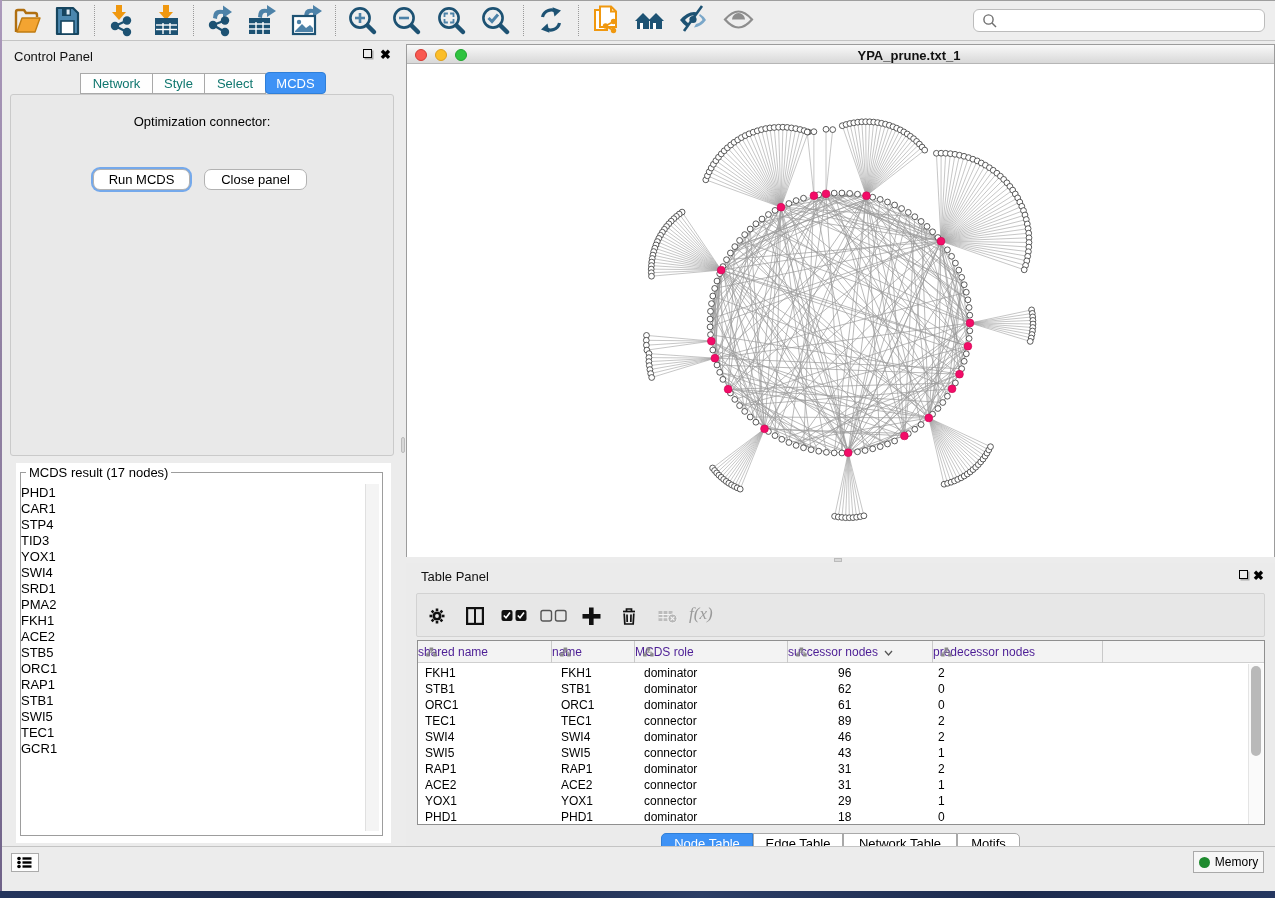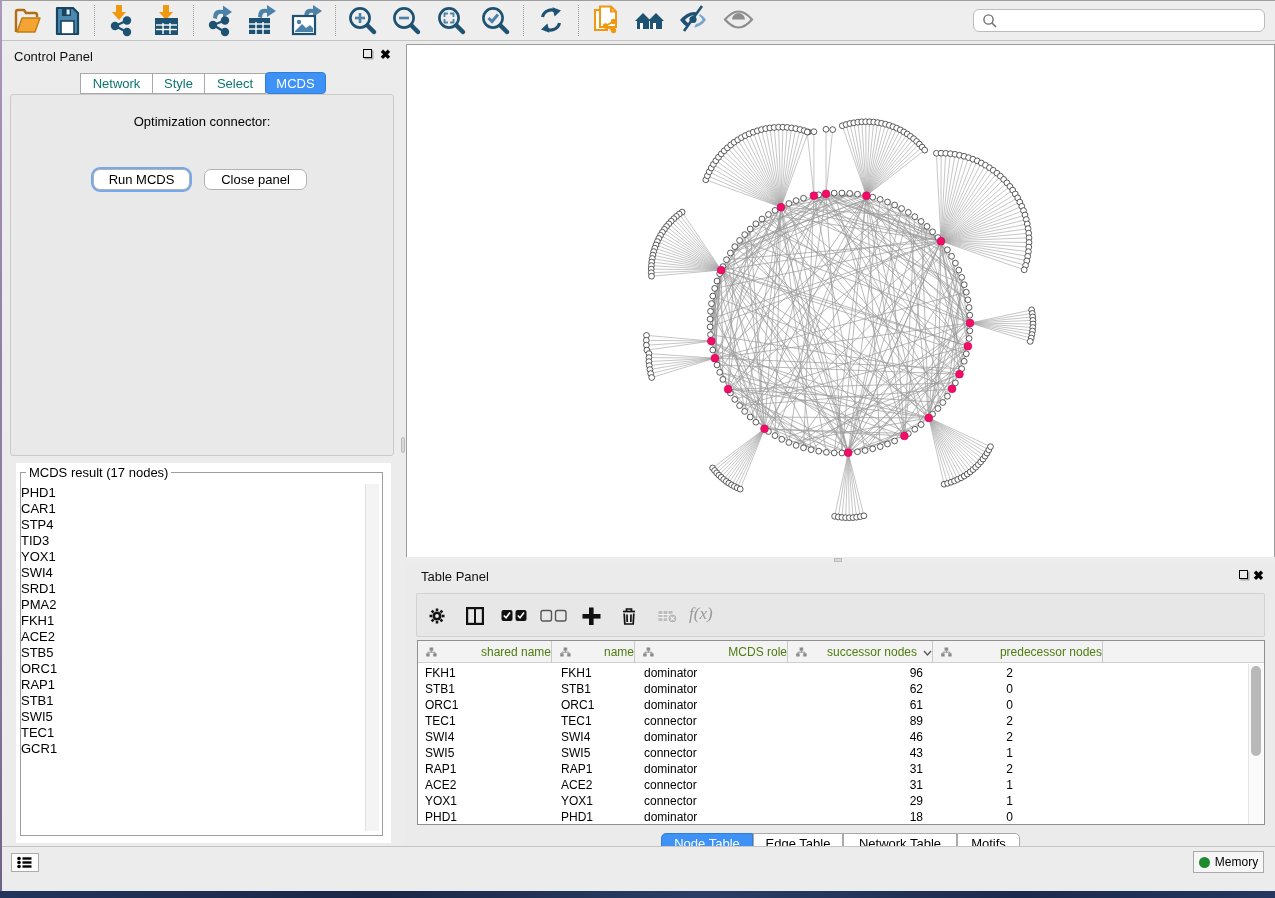--- a/index.html
+++ b/index.html
@@ -49,23 +49,23 @@
 #vsplit { left:400px; top:42px; width:6px; height:819px; background:#ececec; }
 #vhandle { left:401px; top:437px; width:4px; height:16px; background:#d8d8d8; border:1px solid #bbb; border-radius:2px; }
 #hsplit { left:406px; top:557px; width:869px; height:6px; background:#ececec; }
 #hhandle { left:834px; top:558px; width:8px; height:4px; background:#d8d8d8; border:1px solid #bbb; }
 
 
 #tpanel { left:406px; top:563px; width:869px; height:298px; background:#ebebeb; }
 #ttoolbar { position:absolute; left:10px; top:30px; width:849px; height:44px; background:#e7e7e7; border:1px solid #d2d2d2; border-radius:2px; }
 #tablebox { position:absolute; left:11px; top:77px; width:848px; height:185px; background:#fff; border:1px solid #8f8f8f; }
 #thead { position:absolute; left:0px; top:0px; width:846px; height:22px; background:#f3f3f3; border-bottom:1px solid #cfcfcf; }
-.hcell { position:absolute; top:0; height:22px; border-right:1px solid #c9c9c9; font-size:12px; color:#4d7c0f; text-align:right; line-height:22px; }
+.hcell { position:absolute; top:0; height:22px; border-right:1px solid #c9c9c9; font-size:12px; color:#4c1d95; text-align:left; line-height:22px; }
 .trow { position:absolute; font-size:12px; color:#000; height:16px; line-height:16px; }
-.num { position:absolute; text-align:right; }
+.num { position:absolute; }
 #tscroll { position:absolute; right:1px; top:23px; width:15px; height:160px; background:#fafafa; border-left:1px solid #e4e4e4; }
 #tthumb { position:absolute; left:2px; top:2px; width:10px; height:90px; background:#b9b9b9; border-radius:5px; }
 
 .btab { position:absolute; top:0; height:21px; font-size:13px; text-align:center; line-height:20px; color:#000; background:#fff; border:1px solid #a9a9a9; }
 .btab.sel { background:#3e92f5; color:#fff; border-color:#2f7fd8; }
 
 
 #statusbar { left:0; top:846px; width:1275px; height:30px; background:#ececec; border-top:1px solid #c4c4c4; }
 #listbtn { position:absolute; left:11px; top:6px; width:28px; height:19px; background:#fdfdfd; border:1px solid #ababab; }
 #membtn { position:absolute; right:11px; top:4px; width:71px; height:22px; background:#f6f6f6; border:1px solid #a9a9a9; font-size:12px; line-height:20px; text-align:center; color:#000; }
@@ -225,20 +225,26 @@
       </div>
     <div id="mlist">PHD1<br>CAR1<br>STP4<br>TID3<br>YOX1<br>SWI4<br>SRD1<br>PMA2<br>FKH1<br>ACE2<br>STB5<br>ORC1<br>RAP1<br>STB1<br>SWI5<br>TEC1<br>GCR1</div>
     <div id="mscroll"></div>
   </div>
 </div>
 
 <div class="abs" id="vsplit"></div>
 <div class="abs" id="vhandle"></div>
 
 <div class="abs" id="netwin">
+  <div id="nettitle">
+    <div class="light" style="left:8px;background:#f95951;border:0.5px solid #d43a32"></div>
+    <div class="light" style="left:28px;background:#fbbe29;border:0.5px solid #dd9f1b"></div>
+    <div class="light" style="left:48px;background:#2fc340;border:0.5px solid #1fa52f"></div>
+    <div class="t">YPA_prune.txt_1</div>
+  </div>
   <div id="netcanvas"><svg width="869" height="493" viewBox="0 0 869 493">
 <g stroke="#8a8a8a" stroke-width="0.7" opacity="0.85">
 <line x1="562.8" y1="250.2" x2="406.9" y2="130.7"></line>
 <line x1="562.1" y1="242.5" x2="534.0" y2="176.2"></line>
 <line x1="560.9" y1="234.8" x2="419.0" y2="128.8"></line>
 <line x1="560.9" y1="234.8" x2="406.9" y2="130.7"></line>
 <line x1="559.3" y1="227.2" x2="307.9" y2="293.2"></line>
 <line x1="557.2" y1="219.7" x2="521.8" y2="352.9"></line>
 <line x1="557.2" y1="219.7" x2="374.0" y2="142.2"></line>
 <line x1="554.7" y1="212.3" x2="459.4" y2="130.7"></line>

